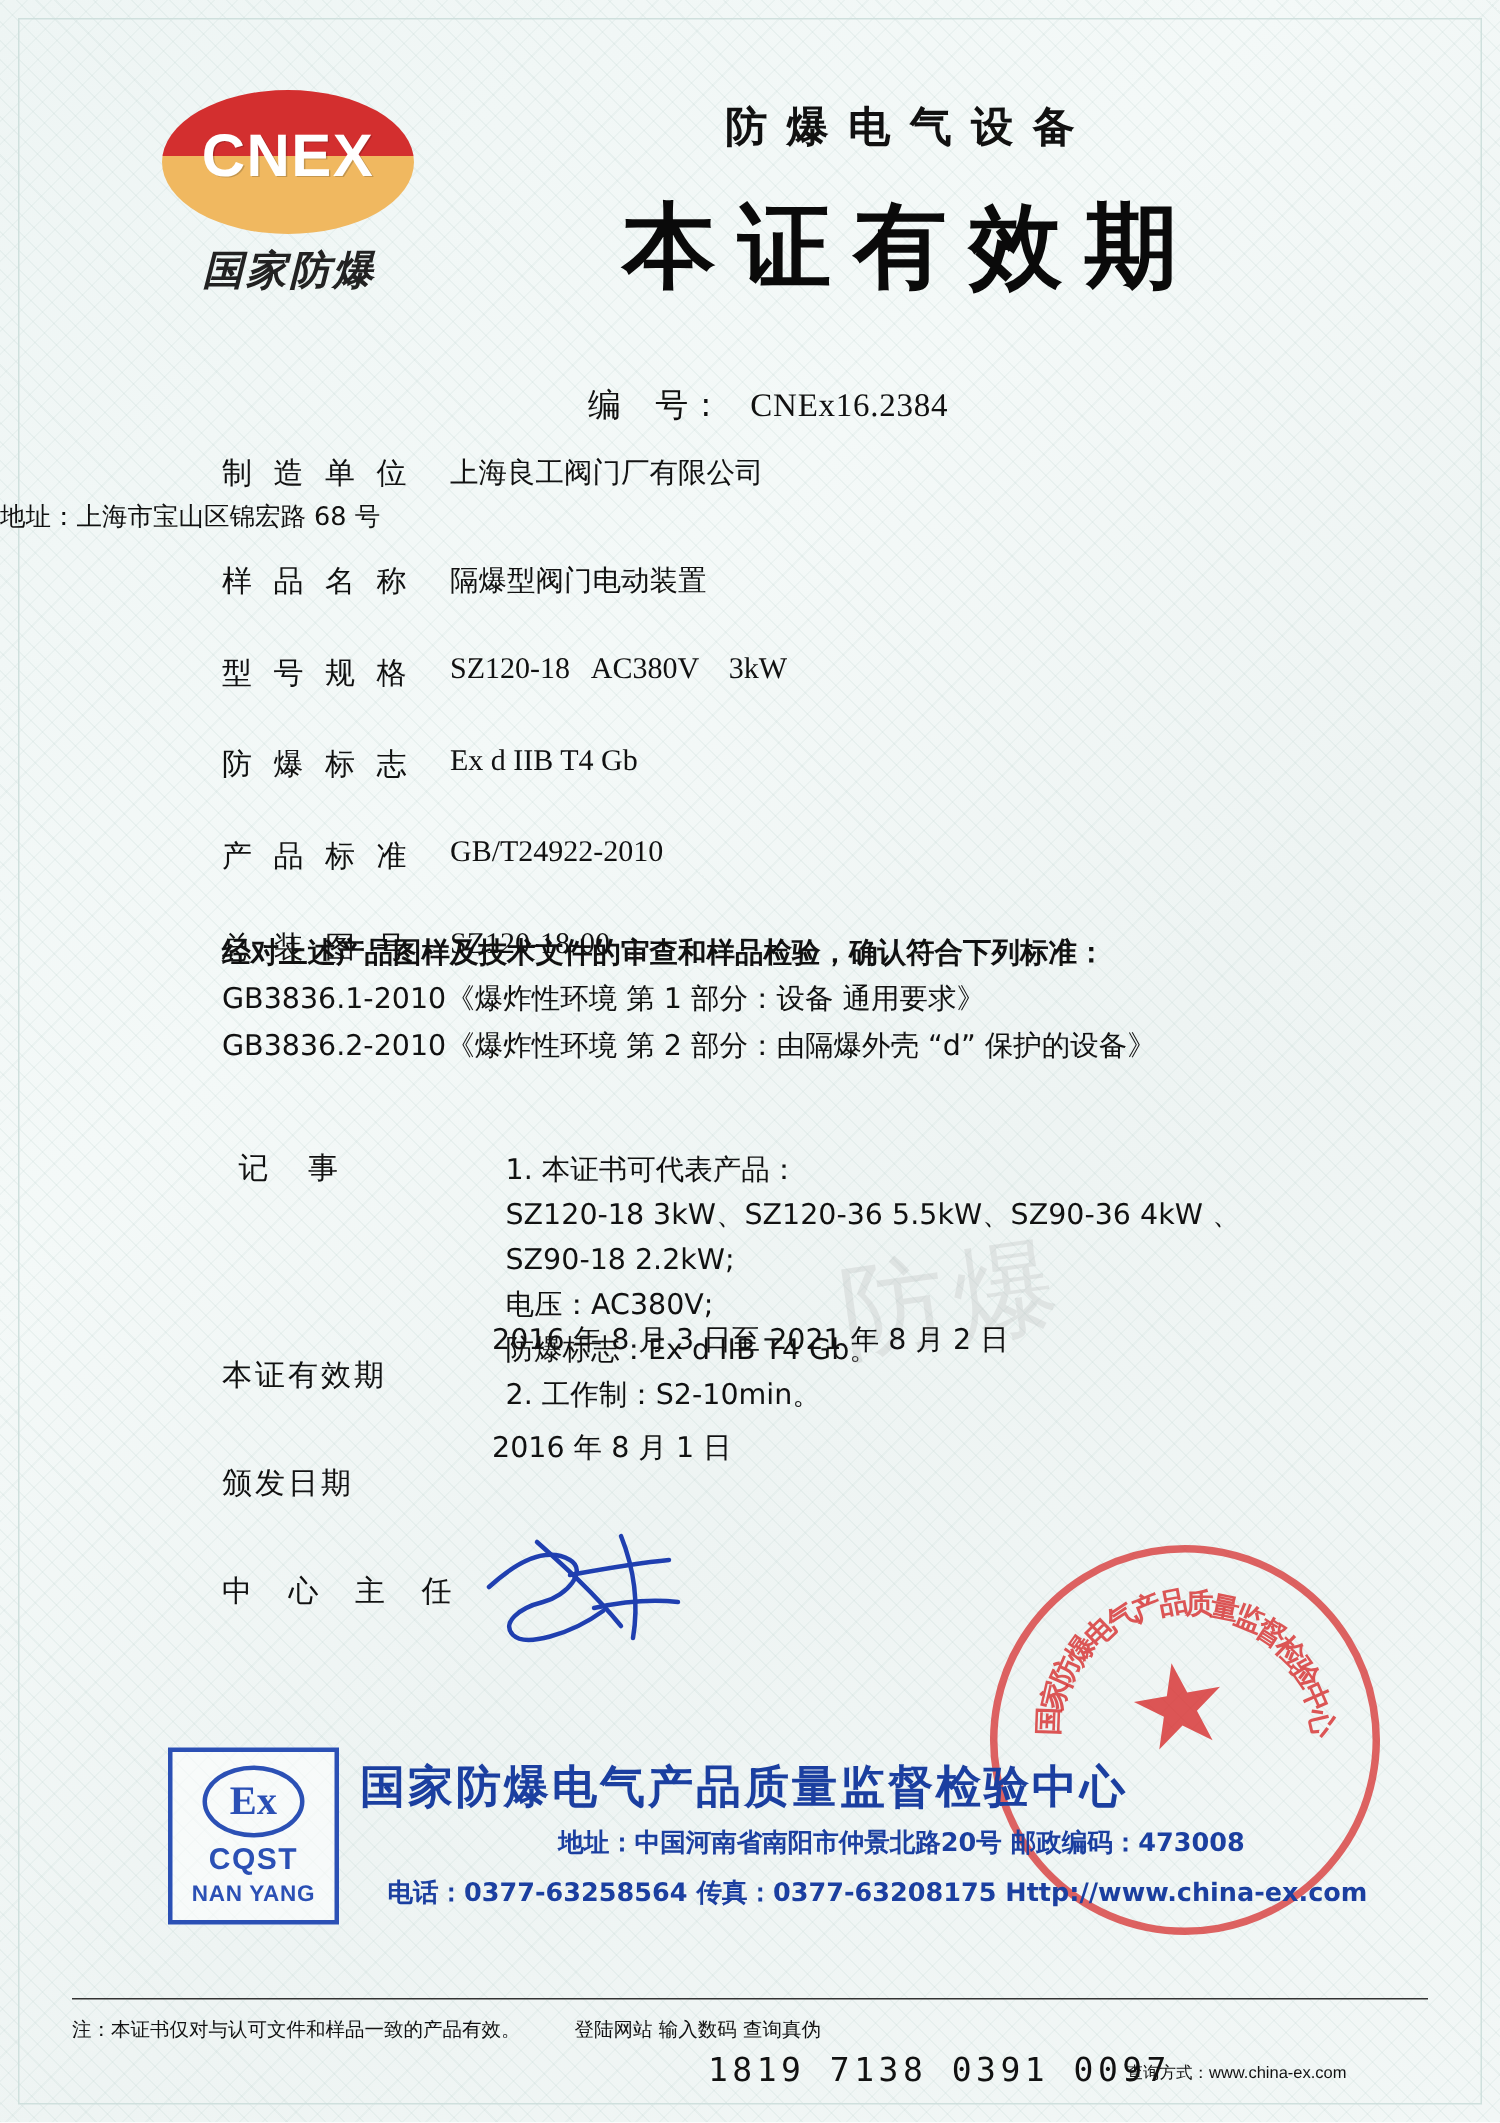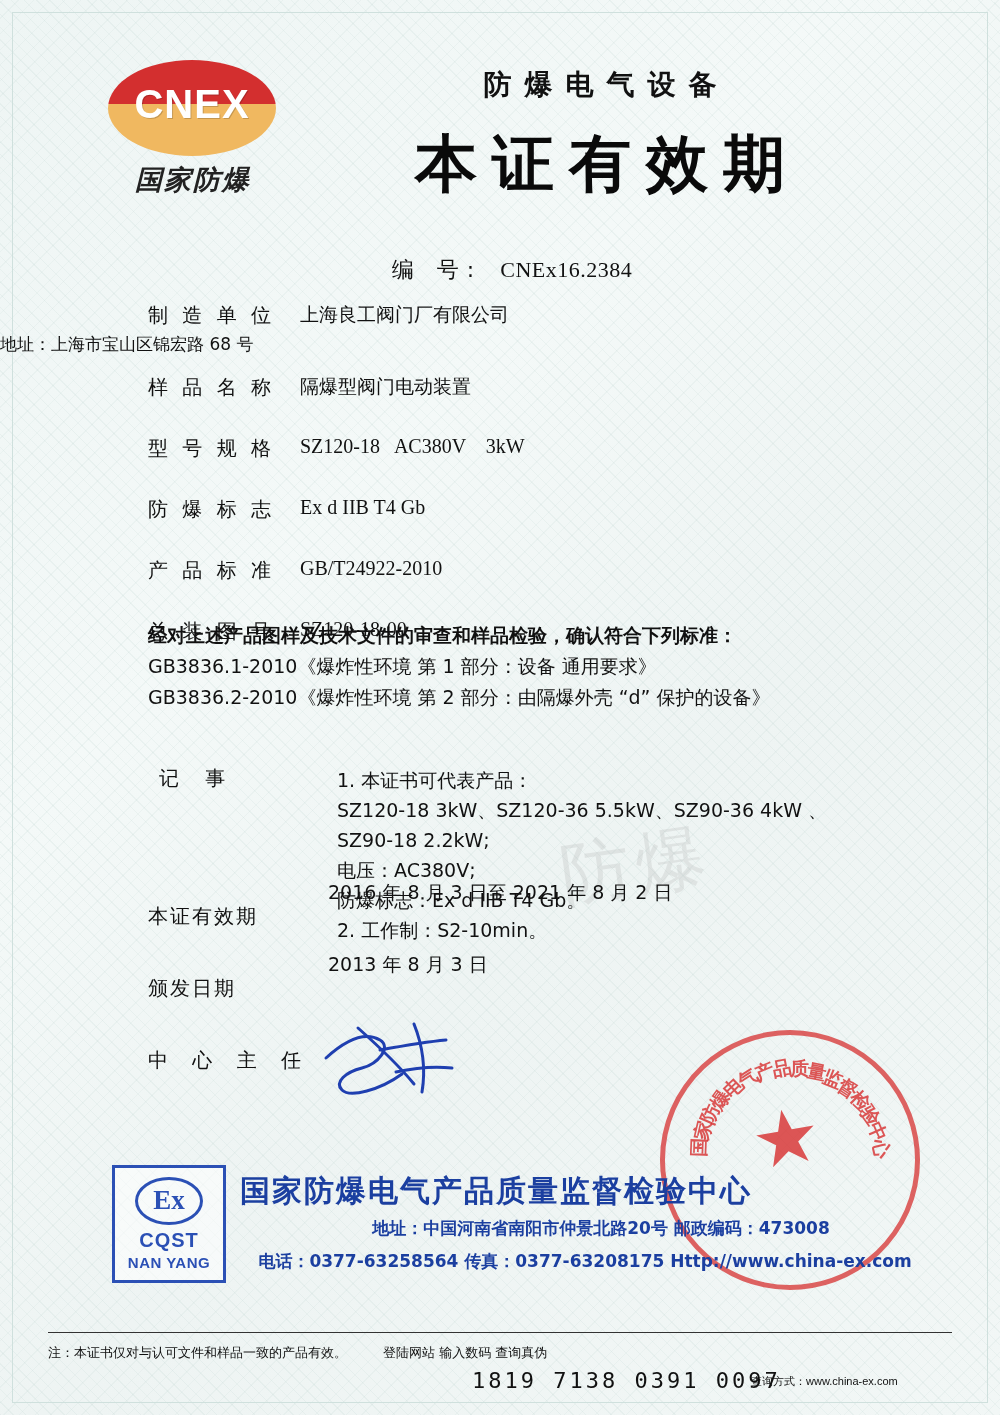--- a/index.html
+++ b/index.html
@@ -501,21 +501,21 @@
 
   <div class="watermark">防爆</div>
 
   <div class="bottom-fields">
     <div class="brow">
       <div class="label">本证有效期</div>
       <div class="value">2016 年 8 月 3 日至 2021 年 8 月 2 日</div>
     </div>
     <div class="brow">
       <div class="label">颁发日期</div>
-      <div class="value">2013 年 8 月 3 日</div>
+      <div class="value">2016 年 8 月 1 日</div>
     </div>
     <div class="brow">
       <div class="label spaced">中 心 主 任</div>
       <div class="value"></div>
     </div>
   </div>
 
   <div class="signature">
     <svg width="180" height="90" viewBox="0 0 180 90" fill="none" stroke="#1f3fb0" stroke-width="3" stroke-linecap="round">
       <path d="M8,40 C30,20 48,14 62,22 C74,29 60,46 44,50 C28,54 16,64 24,72 C32,80 62,72 84,56"></path>

